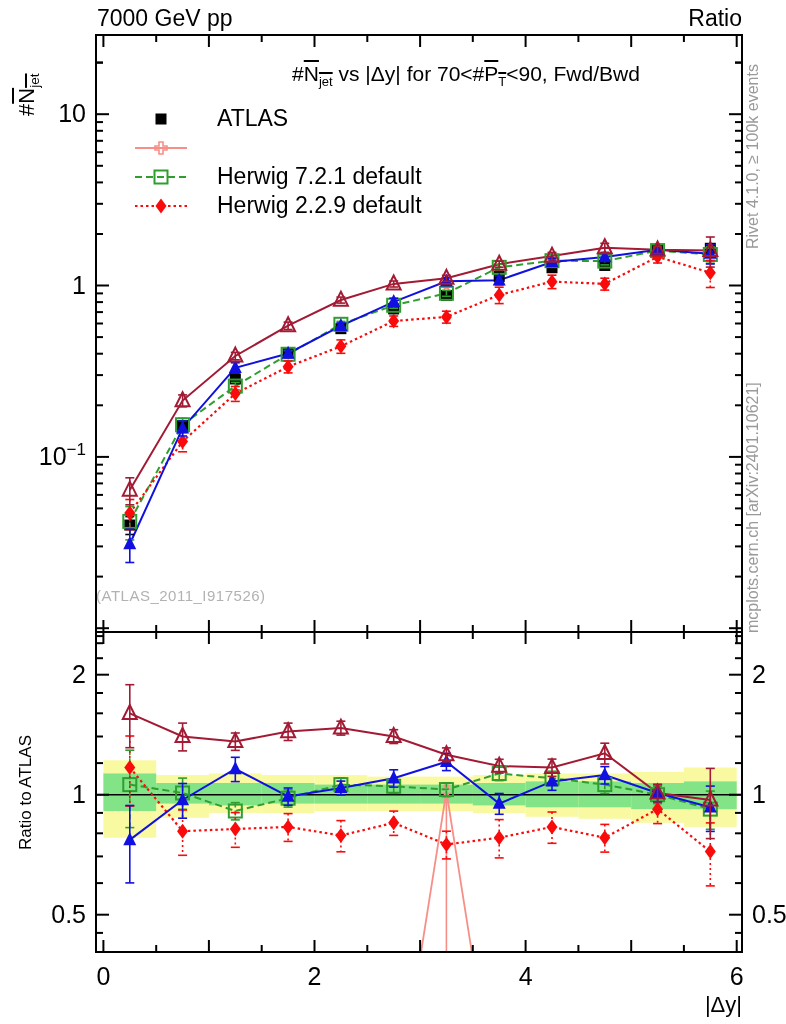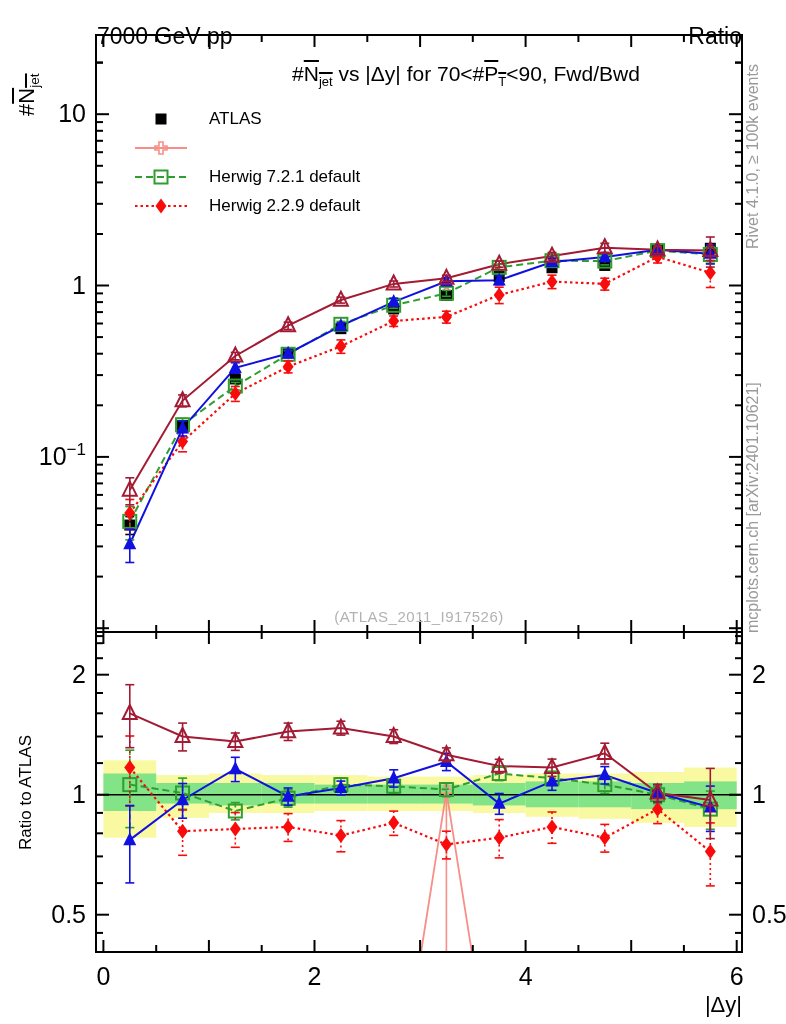--- a/index.html
+++ b/index.html
@@ -1,30 +1,30 @@
 <!DOCTYPE html>
 <html><head>
 <meta charset="utf-8">
 <style>
   html,body{margin:0;padding:0}
   body{position:relative;width:786px;height:1024px;background:#ffffff;
        font-family:"Liberation Sans",sans-serif;color:#000;overflow:hidden}
   #plot-svg{position:absolute;left:0;top:0}
-  .hdr{position:absolute;top:23px;font-size:23px;white-space:nowrap}
+  .hdr{position:absolute;top:5px;font-size:23px;white-space:nowrap}
   #header-left{left:97px}
   #header-right{right:44px}
   #title{position:absolute;left:96px;top:62px;width:740px;text-align:center;
          font-size:21px;white-space:nowrap}
   .ov{text-decoration:overline}
   sub{font-size:0.62em}
   #legend{position:absolute;left:133px;top:104px}
   .lrow{display:flex;align-items:center;height:29px}
   .lmark{width:56px;height:20px;flex:0 0 56px}
-  .llab{margin-left:20px;font-size:17px;white-space:nowrap}
-  #watermark{position:absolute;left:96px;width:646px;top:608px;text-align:center;
+  .llab{margin-left:28px;font-size:23px;white-space:nowrap}
+  #watermark{position:absolute;left:96px;width:646px;top:587px;text-align:left;
              font-size:15px;color:#b2b2b2;letter-spacing:0.5px}
   .vert{position:absolute;writing-mode:vertical-rl;transform:rotate(180deg);
         color:#9a9a9a;font-size:16px;white-space:nowrap}
   #rivet{left:744px;top:35px;height:214px}
   #mcplots{left:744px;top:297px;height:336px}
   .rot{position:absolute;transform-origin:0 0;transform:rotate(-90deg);white-space:nowrap}
   #ylabel-main{left:14px;top:116px;font-size:22px}
   #ylabel-ratio{left:16px;top:850px;font-size:17px}
   #xlabel{position:absolute;right:44px;top:992px;font-size:22px}
 </style>

